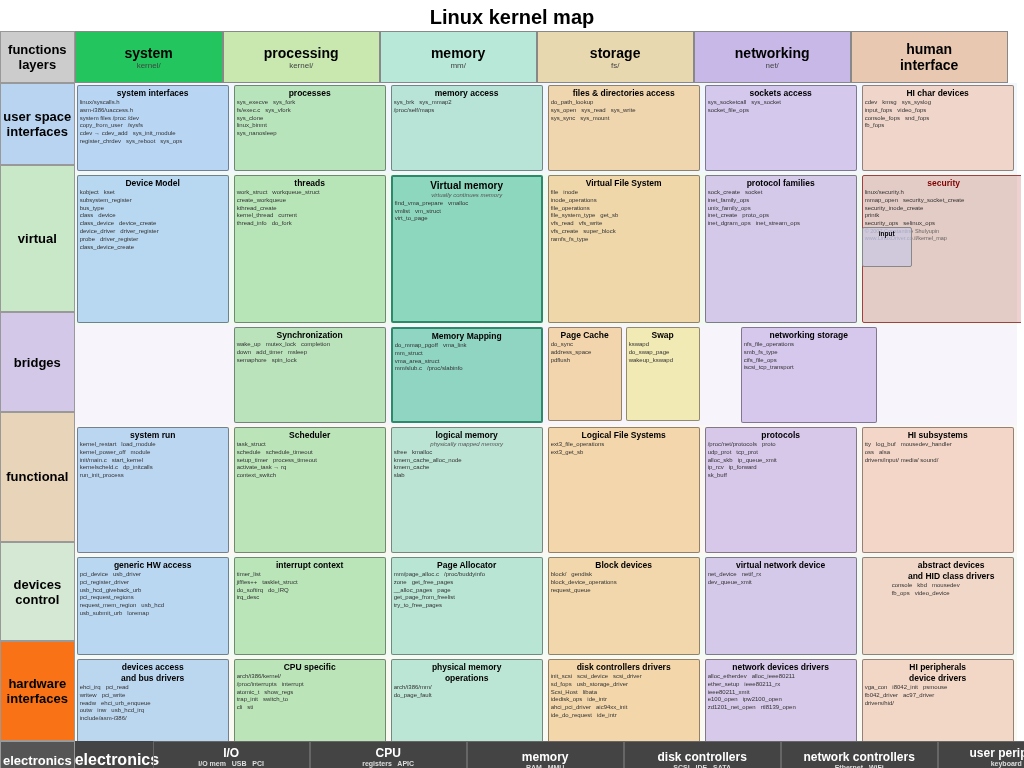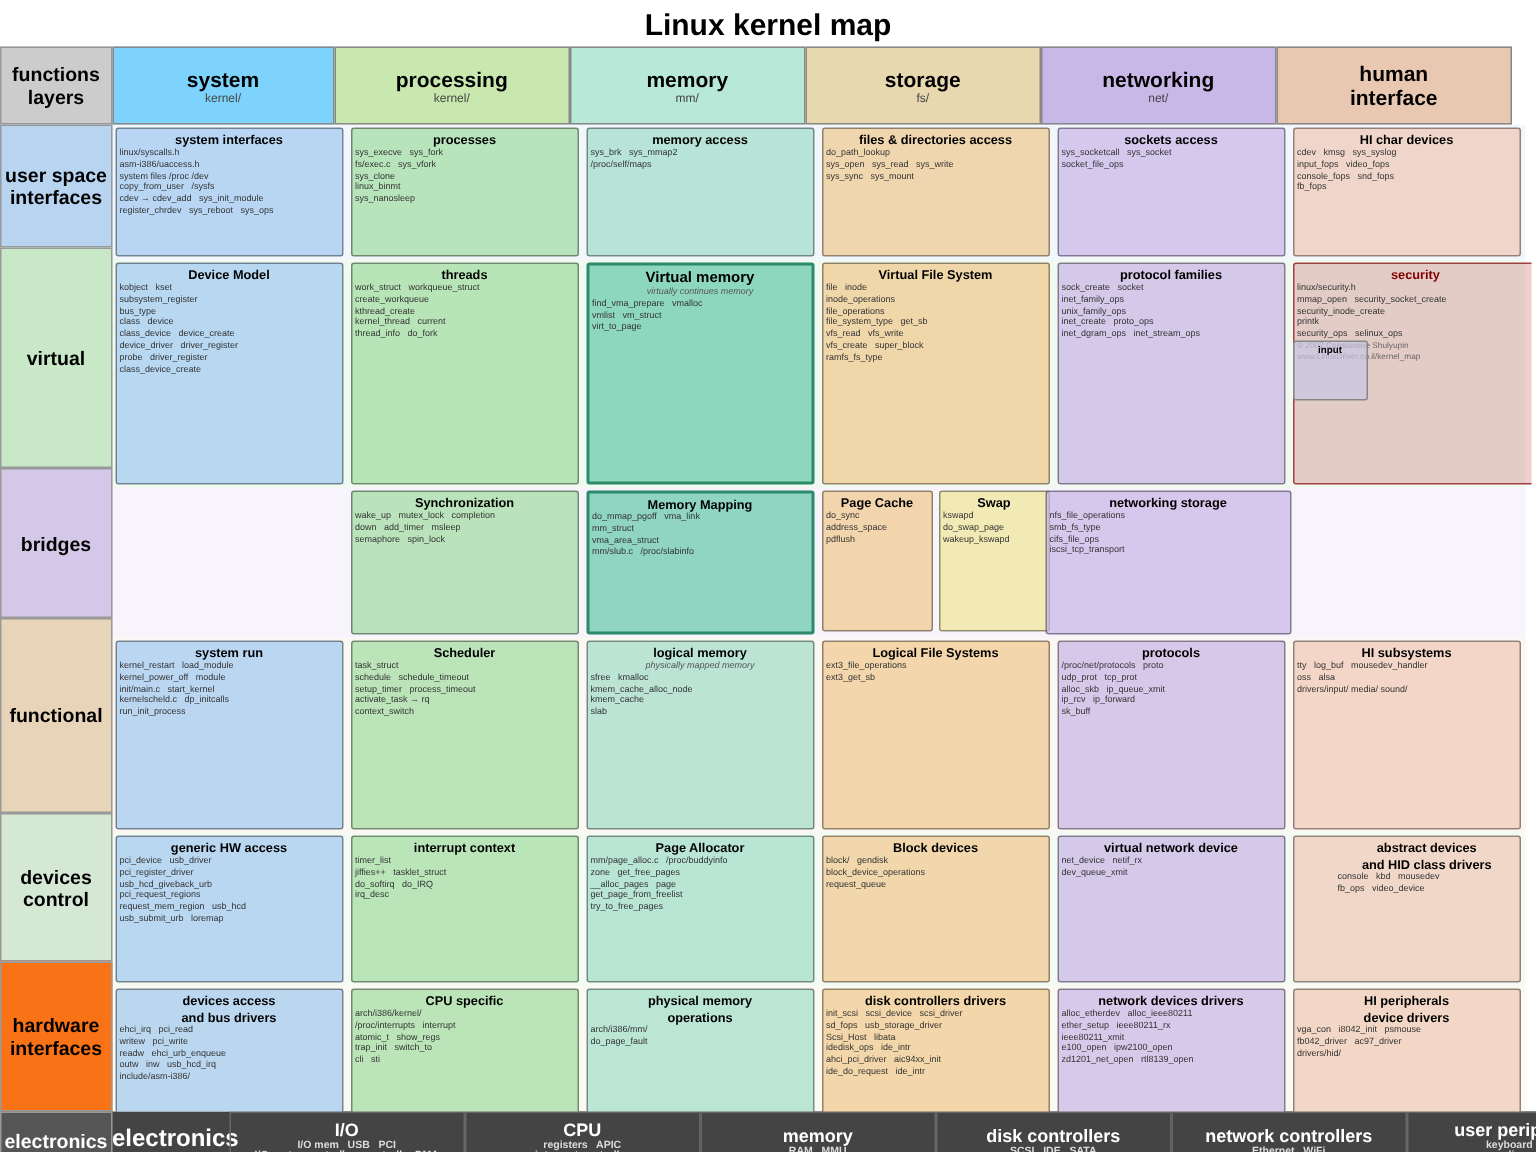--- a/index.html
+++ b/index.html
@@ -199,21 +199,21 @@
       <div class="layer-label layer-bridges">bridges</div>
       <div class="layer-label layer-functional">functional</div>
       <div class="layer-label layer-devices-control">devices<br>control</div>
       <div class="layer-label layer-hardware">hardware<br>interfaces</div>
       <div class="layer-label layer-electronics">electronics</div>
     </div>
 
     <div style="flex:1; display:flex; flex-direction:column;">
 
       <div class="header-row">
-        <div class="col-head" style="width:148px; background:#7dd3fc;justify-content:center;">
+        <div class="col-head" style="width:148px; background:#22c55e;justify-content:center;">
           <span style="font-size:14px; font-weight:bold;">system</span>
           <span class="path">kernel/</span>
         </div>
         <div class="col-head" style="width:157px; background:#c8e8b0;">
           <span style="font-size:14px; font-weight:bold;">processing</span>
           <span class="path">kernel/</span>
         </div>
         <div class="col-head" style="width:157px; background:#b8e8d8;">
           <span style="font-size:14px; font-weight:bold;">memory</span>
           <span class="path">mm/</span>
@@ -455,21 +455,21 @@
 
         <div class="inner-block bg-purple-light" style="left:630px; top:92px; width:152px; height:148px;">
           <span class="ib-title">protocol families</span>
           <span class="ib-item">sock_create &nbsp; socket</span>
           <span class="ib-item">inet_family_ops</span>
           <span class="ib-item">unix_family_ops</span>
           <span class="ib-item">inet_create &nbsp; proto_ops</span>
           <span class="ib-item">inet_dgram_ops &nbsp; inet_stream_ops</span>
         </div>
 
-        <div class="inner-block bg-purple-light" style="left:622px; top:244px; width:164px; height:96px;">
+        <div class="inner-block bg-purple-light" style="left:666px; top:244px; width:136px; height:96px;">
           <span class="ib-title">networking storage</span>
           <span class="ib-item">nfs_file_operations</span>
           <span class="ib-item">smb_fs_type</span>
           <span class="ib-item">cifs_file_ops</span>
           <span class="ib-item">iscsi_tcp_transport</span>
         </div>
 
         <div class="inner-block bg-purple-light" style="left:630px; top:344px; width:152px; height:126px;">
           <span class="ib-title">protocols</span>
           <span class="ib-item">/proc/net/protocols &nbsp; proto</span>

